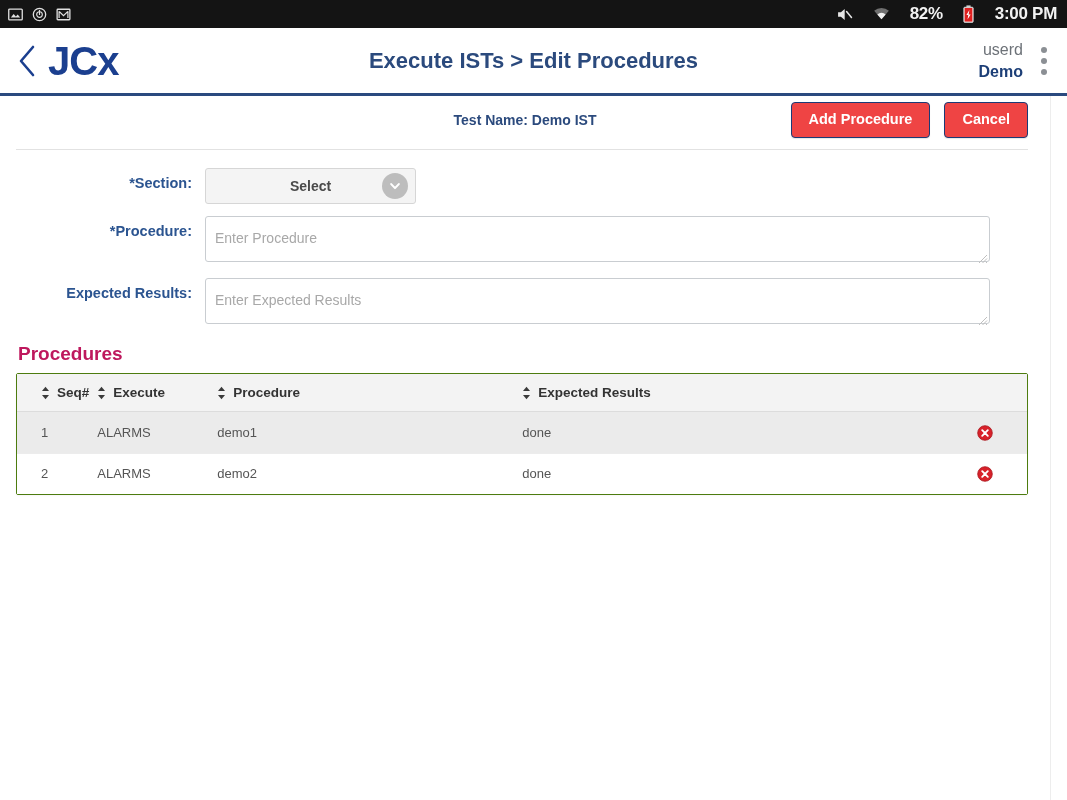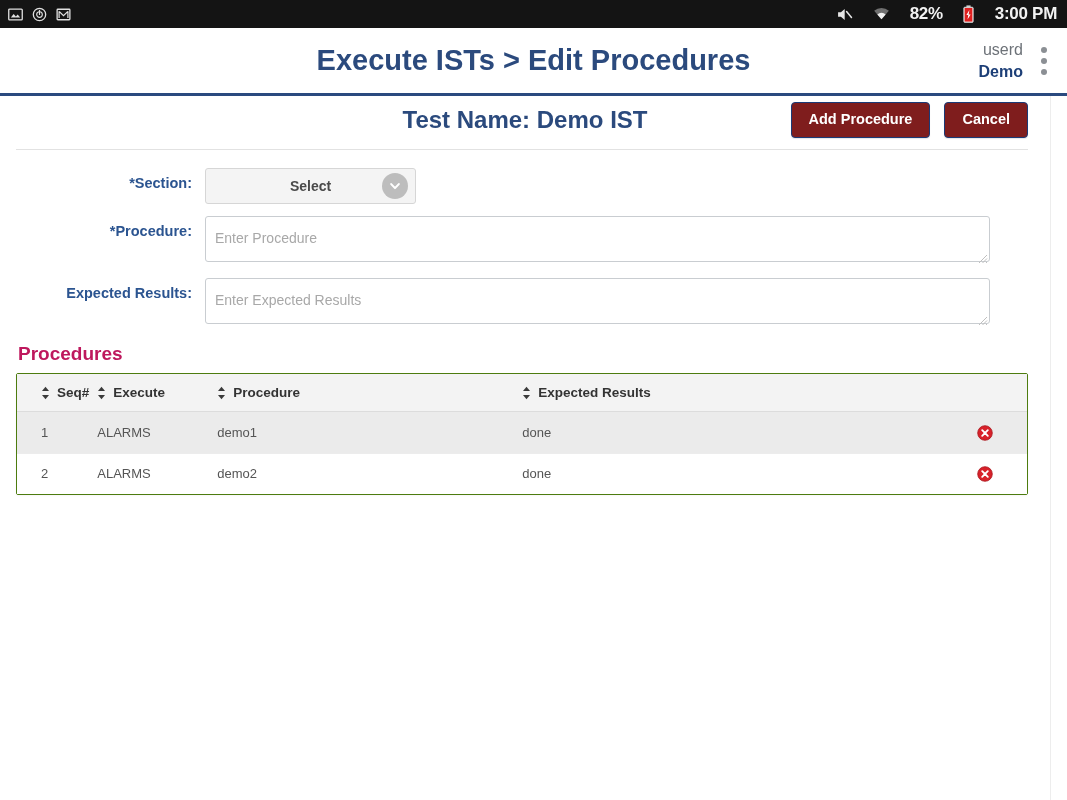--- a/index.html
+++ b/index.html
@@ -64,21 +64,21 @@
     font-size: 40px;
     font-weight: 700;
     color: #1b3f8f;
     letter-spacing: -1px;
     line-height: 1;
   }
   .appbar-title {
     position: absolute;
     left: 0; right: 0;
     text-align: center;
-    font-size: 29px;
+    font-size: 22px;
     font-weight: 700;
     color: #2b4a7d;
     pointer-events: none;
   }
   .user-block {
     margin-left: auto;
     display: flex;
     align-items: center;
     gap: 14px;
   }
@@ -132,35 +132,35 @@
     height: 48px;
     display: flex;
     align-items: center;
     position: relative;
     padding: 0 16px;
   }
   .testname {
     position: absolute;
     left: 0; right: 0;
     text-align: center;
-    font-size: 24px;
+    font-size: 14px;
     font-weight: 700;
     color: #2b4a7d;
     pointer-events: none;
   }
   .btn-group {
     margin-left: auto;
     display: flex;
     gap: 14px;
     position: relative;
     z-index: 2;
     padding-right: 6px;
   }
   .btn {
-    background: #7f1d1d;
+    background: #ef4444;
     color: #ffffff;
     border: 1px solid #1b3a76;
     border-radius: 4px;
     font-size: 14.5px;
     font-weight: 700;
     font-family: "Liberation Sans", sans-serif;
     padding: 9px 17px;
     cursor: pointer;
     line-height: 1.1;
     box-shadow: 0 1px 1px rgba(0,0,0,0.10);
@@ -356,20 +356,28 @@
         <rect x="0.8" y="2.2" width="9.4" height="15.2" rx="1" fill="#ffffff" stroke="#cfcfcf" stroke-width="0.8"></rect>
         <rect x="1.6" y="3" width="7.8" height="13.6" fill="#e02020"></rect>
         <path d="M6.4 5 L3.4 10 H5.3 L4.5 14.6 L7.6 9.4 H5.6 Z" fill="#ffffff"></path>
       </svg>
     </span>
     <span class="sb-time">3:00 PM</span>
   </div>
 </div>
 
 <div class="appbar">
+  <div class="brand">
+    <span>
+      <svg class="back-chevron" viewBox="0 0 22 34">
+        <path d="M17 3 L5 17 L17 31" fill="none" stroke="#1b3f8f" stroke-width="2.6" stroke-linecap="round" stroke-linejoin="round"></path>
+      </svg>
+    </span>
+    <span class="brand-name">JCx</span>
+  </div>
 
   <div class="appbar-title">Execute ISTs &gt; Edit Procedures</div>
 
   <div class="user-block">
     <div class="user-lines">
       <div class="user-name">userd</div>
       <div class="user-role">Demo</div>
     </div>
     <div class="kebab">
       <span></span>

